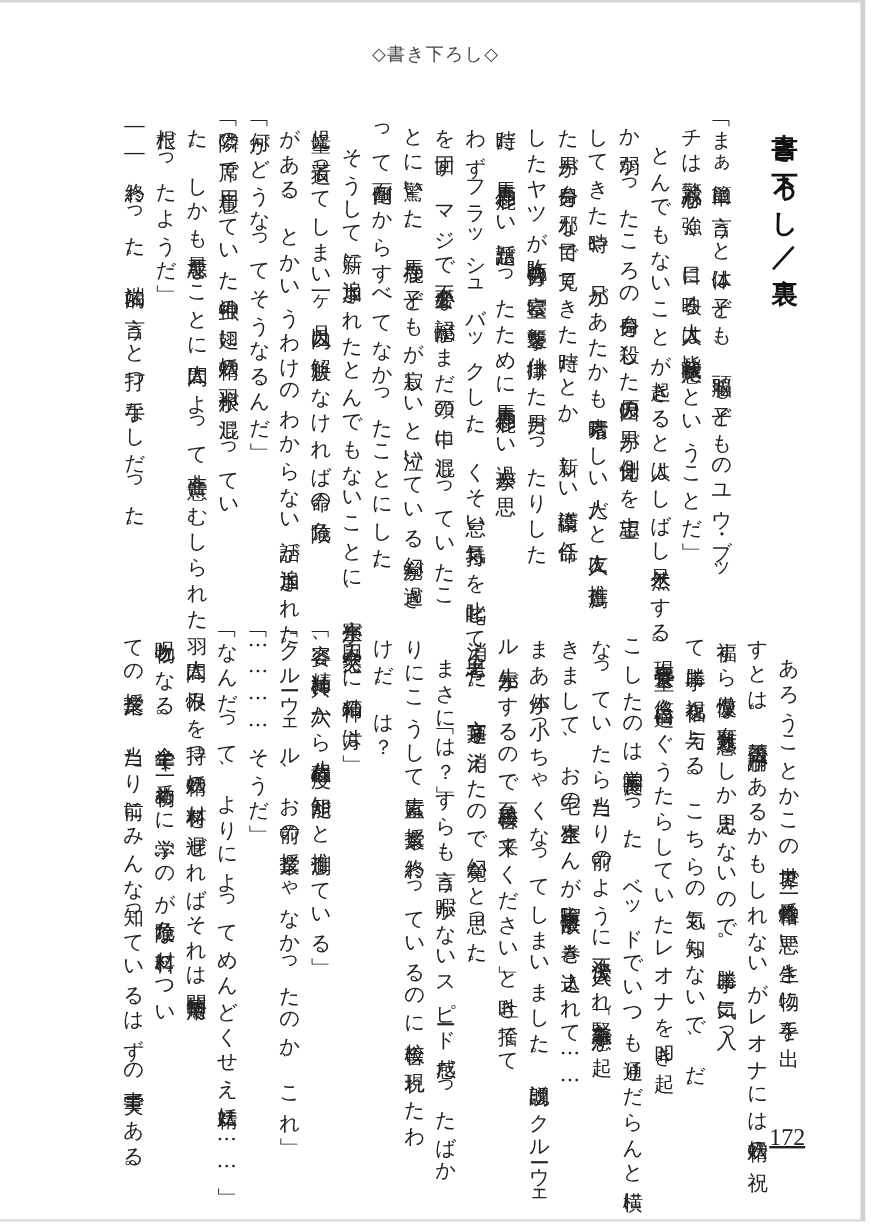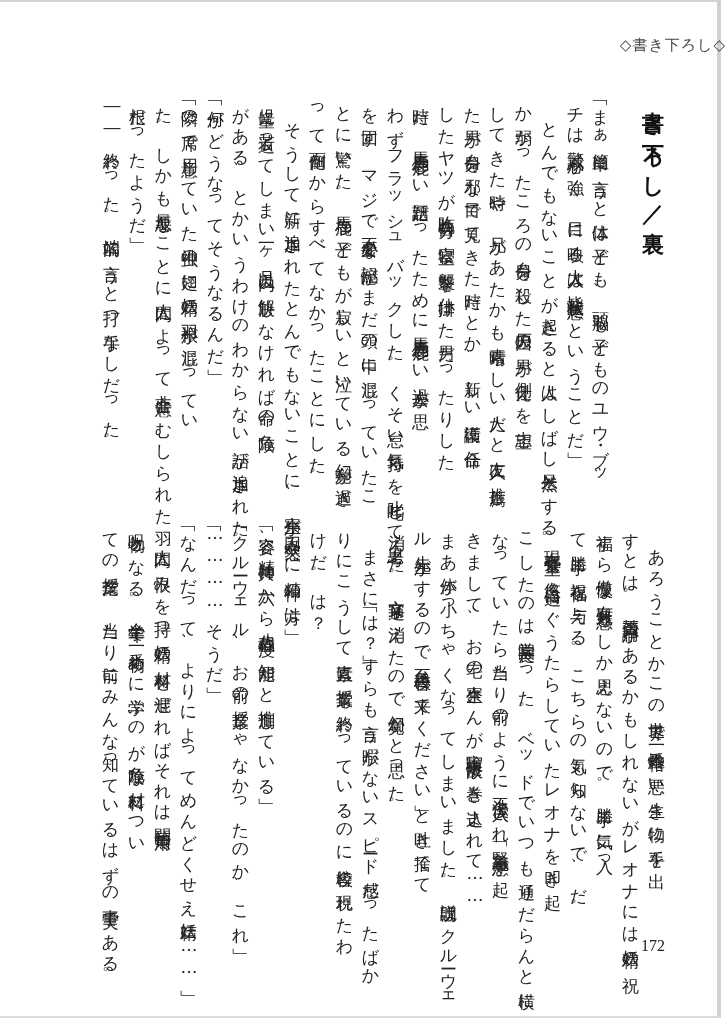--- a/index.html
+++ b/index.html
@@ -3,35 +3,35 @@
 <meta charset="utf-8">
 <style>
   html, body { margin: 0; padding: 0; background: #ffffff; }
   body { width: 726px; height: 1024px; position: relative; overflow: hidden; }
   .page-frame {
     position: absolute; left: 0; top: 0; width: 721px; height: 1018px;
     border-top: 2px solid #d4d4d4; border-right: 4px solid #d0d0d0; border-bottom: 2px solid #dcdcdc;
     box-sizing: border-box; background: #fff;
   }
   .running-head {
-    position: absolute; top: 34px; left: 0; width: 726px; text-align: right;
+    position: absolute; top: 34px; left: 0; width: 726px; text-align: center;
     font-family: "DejaVu Serif", "Liberation Serif", serif; font-size: 15px; color: #444; letter-spacing: 1px;
   }
   .vtext {
     position: absolute; writing-mode: vertical-rl; text-orientation: upright;
     font-family: "DejaVu Serif", "Liberation Serif", serif; color: #222;
     white-space: nowrap; line-height: 1; letter-spacing: 2.15px;
   }
   .title {
     font-size: 22px; font-weight: bold; color: #111; letter-spacing: 4px;
   }
   .col { font-size: 17px; width: 20px; }
   .page-number {
     position: absolute; left: 641px; top: 935px;
-    font-family: "Liberation Serif", "DejaVu Serif", serif; font-size: 16px; color: #222;
+    font-family: "Liberation Serif", "DejaVu Serif", serif; font-size: 20px; color: #222; text-decoration: underline;
   }
 </style>
 </head>
 <body>
 
 <div class="page-frame">
   <div class="running-head">◇書き下ろし◇</div>
 
   <div class="vtext title" style="left:643px; top:92px;">書き下ろし／裏</div>
 

